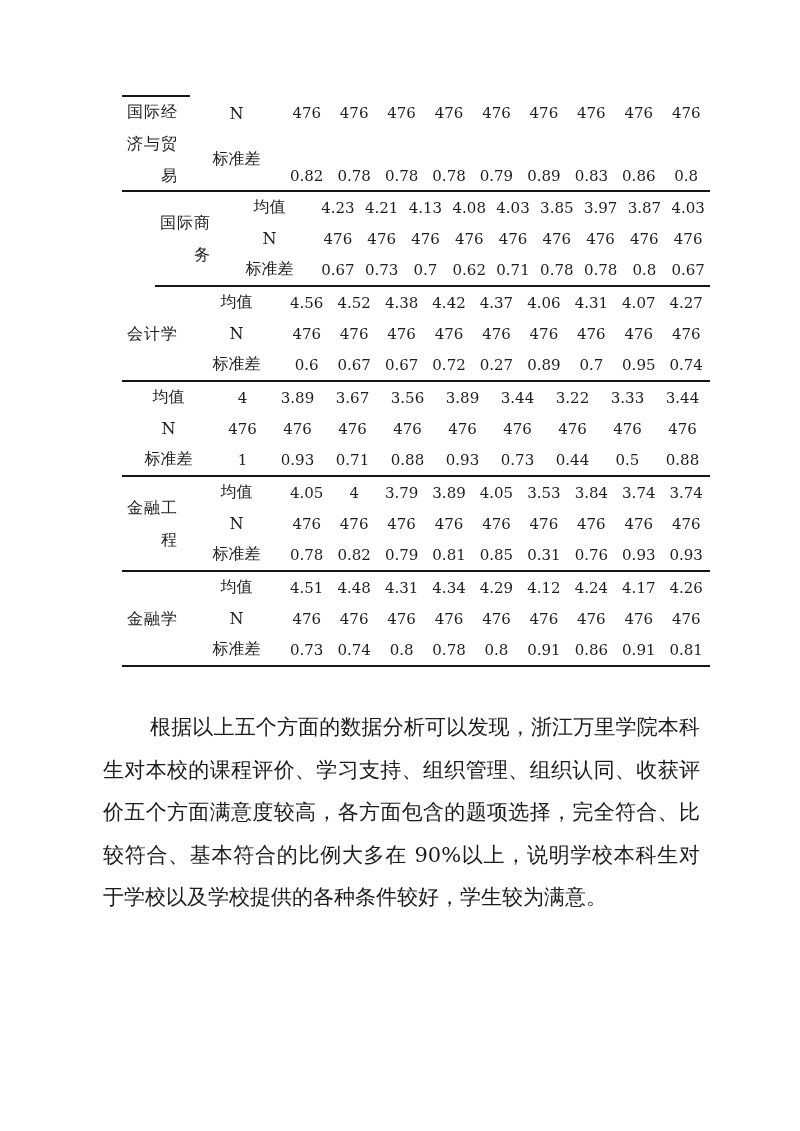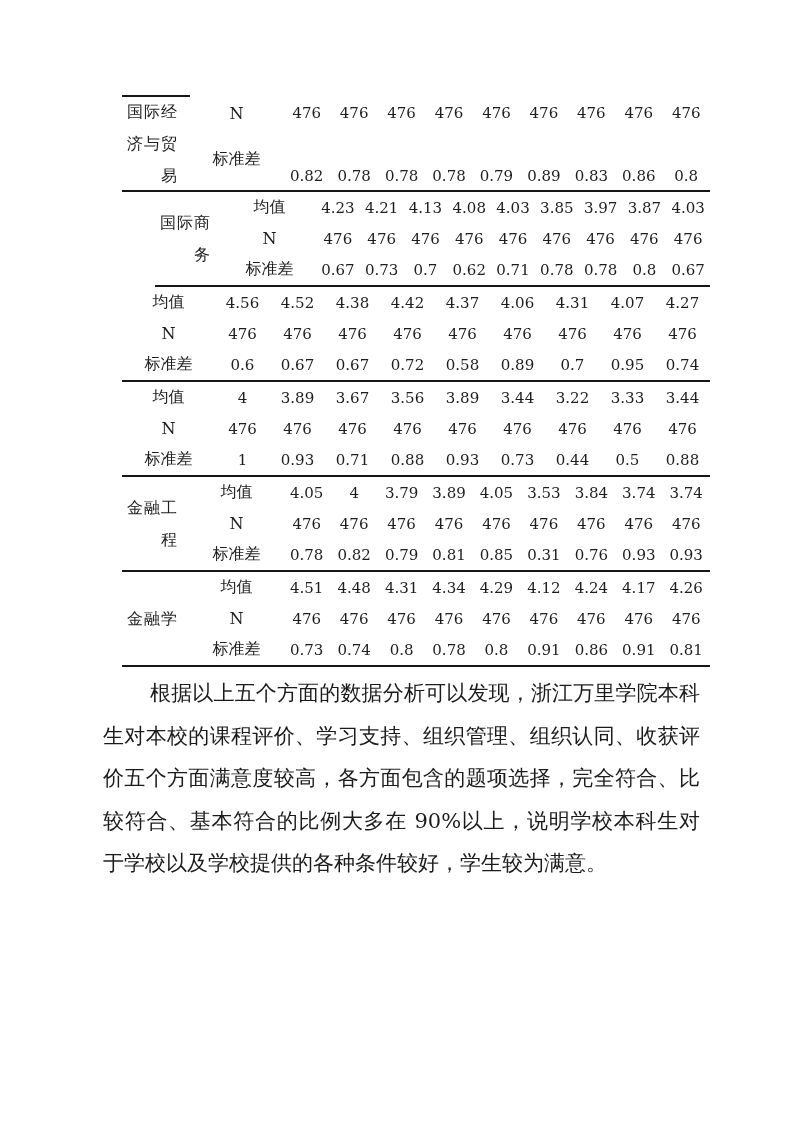--- a/index.html
+++ b/index.html
@@ -80,21 +80,21 @@
   .group.first .row.tall  { flex: 1; }
   .group.first .row.tall .val {
     align-self: flex-end;
     padding-bottom: 5px;
   }
 
   
   .para {
     position: absolute;
     left: 103px;
-    top: 672px;
+    top: 706px;
     width: 597px;
     font-size: 21px;
     line-height: 42.5px;
     text-align: justify;
     text-indent: 47px;
     margin: 0;
     color: #1b1b1b;
   }
 </style>
 </head>
@@ -171,20 +171,23 @@
           <div class="val">0.62</div>
           <div class="val">0.71</div>
           <div class="val">0.78</div>
           <div class="val">0.78</div>
           <div class="val">0.8</div>
           <div class="val">0.67</div>
         </div>
       </div>
     </div>
     <div class="group" style="border-bottom-color: rgb(22, 22, 22);">
+      <div class="major">
+        <div class="major-text">会计学</div>
+      </div>
       <div class="rows">
         <div class="row">
           <div class="stat">均值</div>
           <div class="val">4.56</div>
           <div class="val">4.52</div>
           <div class="val">4.38</div>
           <div class="val">4.42</div>
           <div class="val">4.37</div>
           <div class="val">4.06</div>
           <div class="val">4.31</div>
@@ -202,21 +205,21 @@
           <div class="val">476</div>
           <div class="val">476</div>
           <div class="val">476</div>
         </div>
         <div class="row">
           <div class="stat">标准差</div>
           <div class="val">0.6</div>
           <div class="val">0.67</div>
           <div class="val">0.67</div>
           <div class="val">0.72</div>
-          <div class="val">0.58</div>
+          <div class="val">0.27</div>
           <div class="val">0.89</div>
           <div class="val">0.7</div>
           <div class="val">0.95</div>
           <div class="val">0.74</div>
         </div>
       </div>
     </div>
     <div class="group" style="border-bottom-color: rgb(22, 22, 22);">
       <div class="rows">
         <div class="row">

